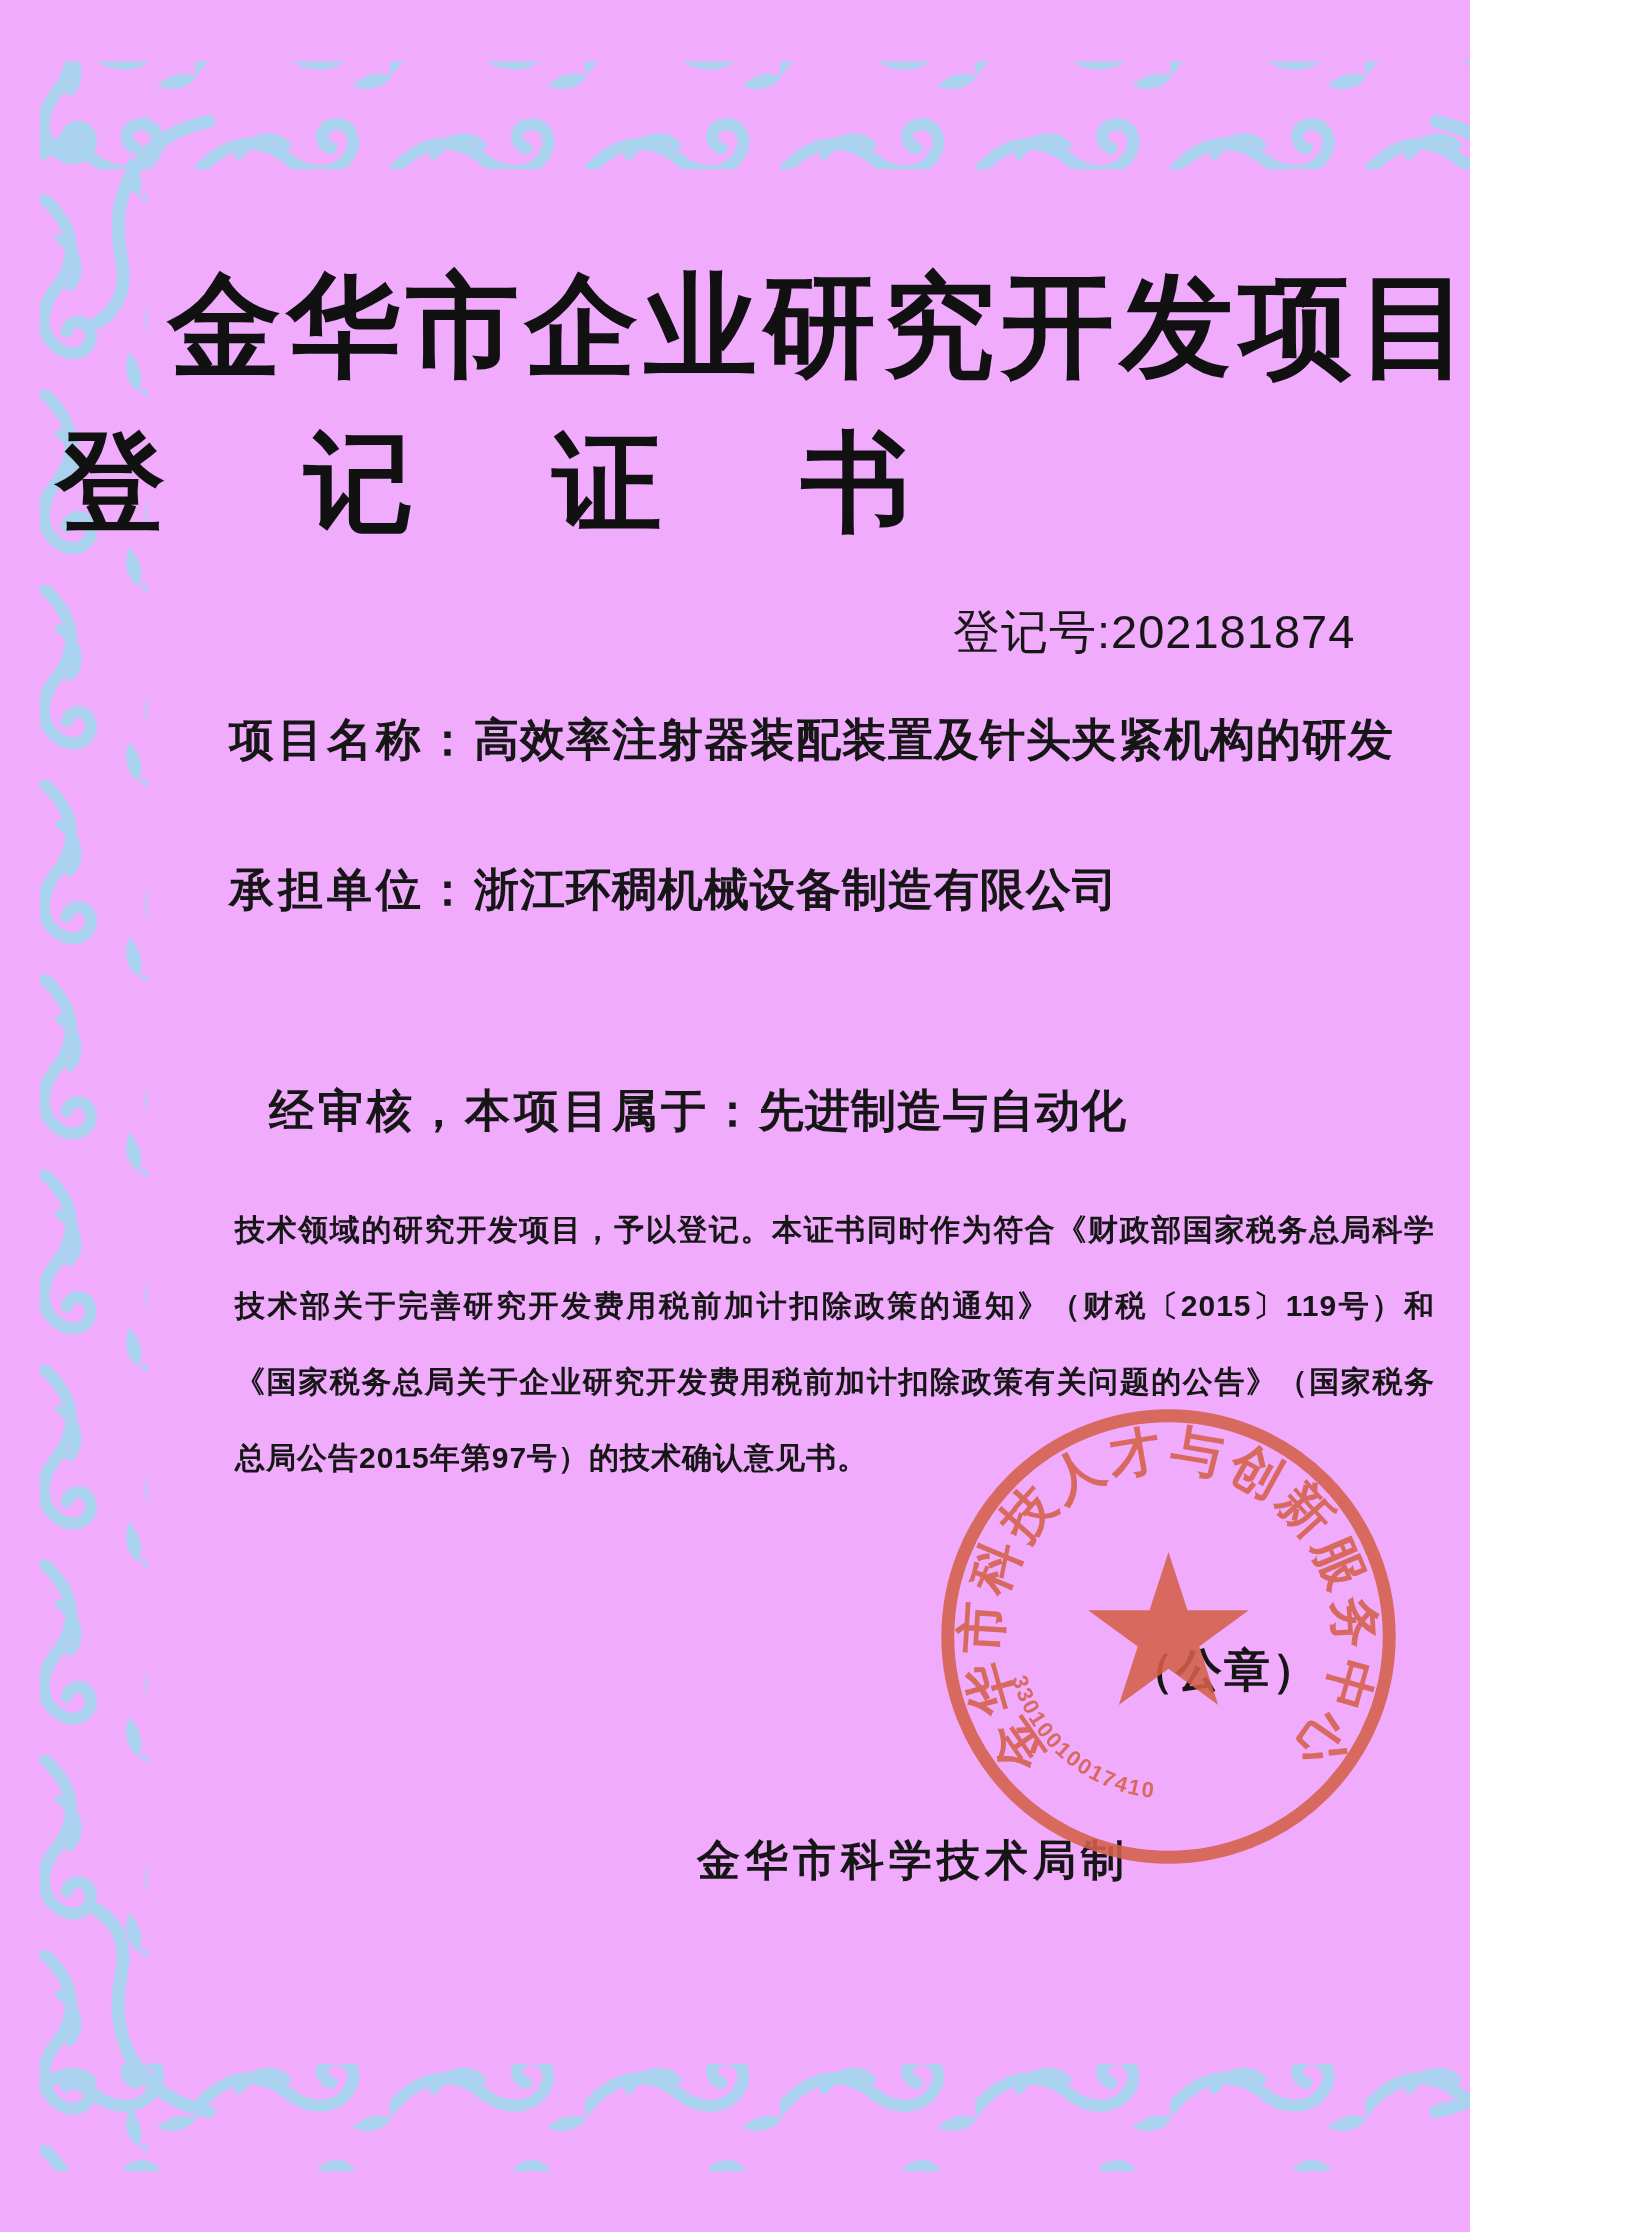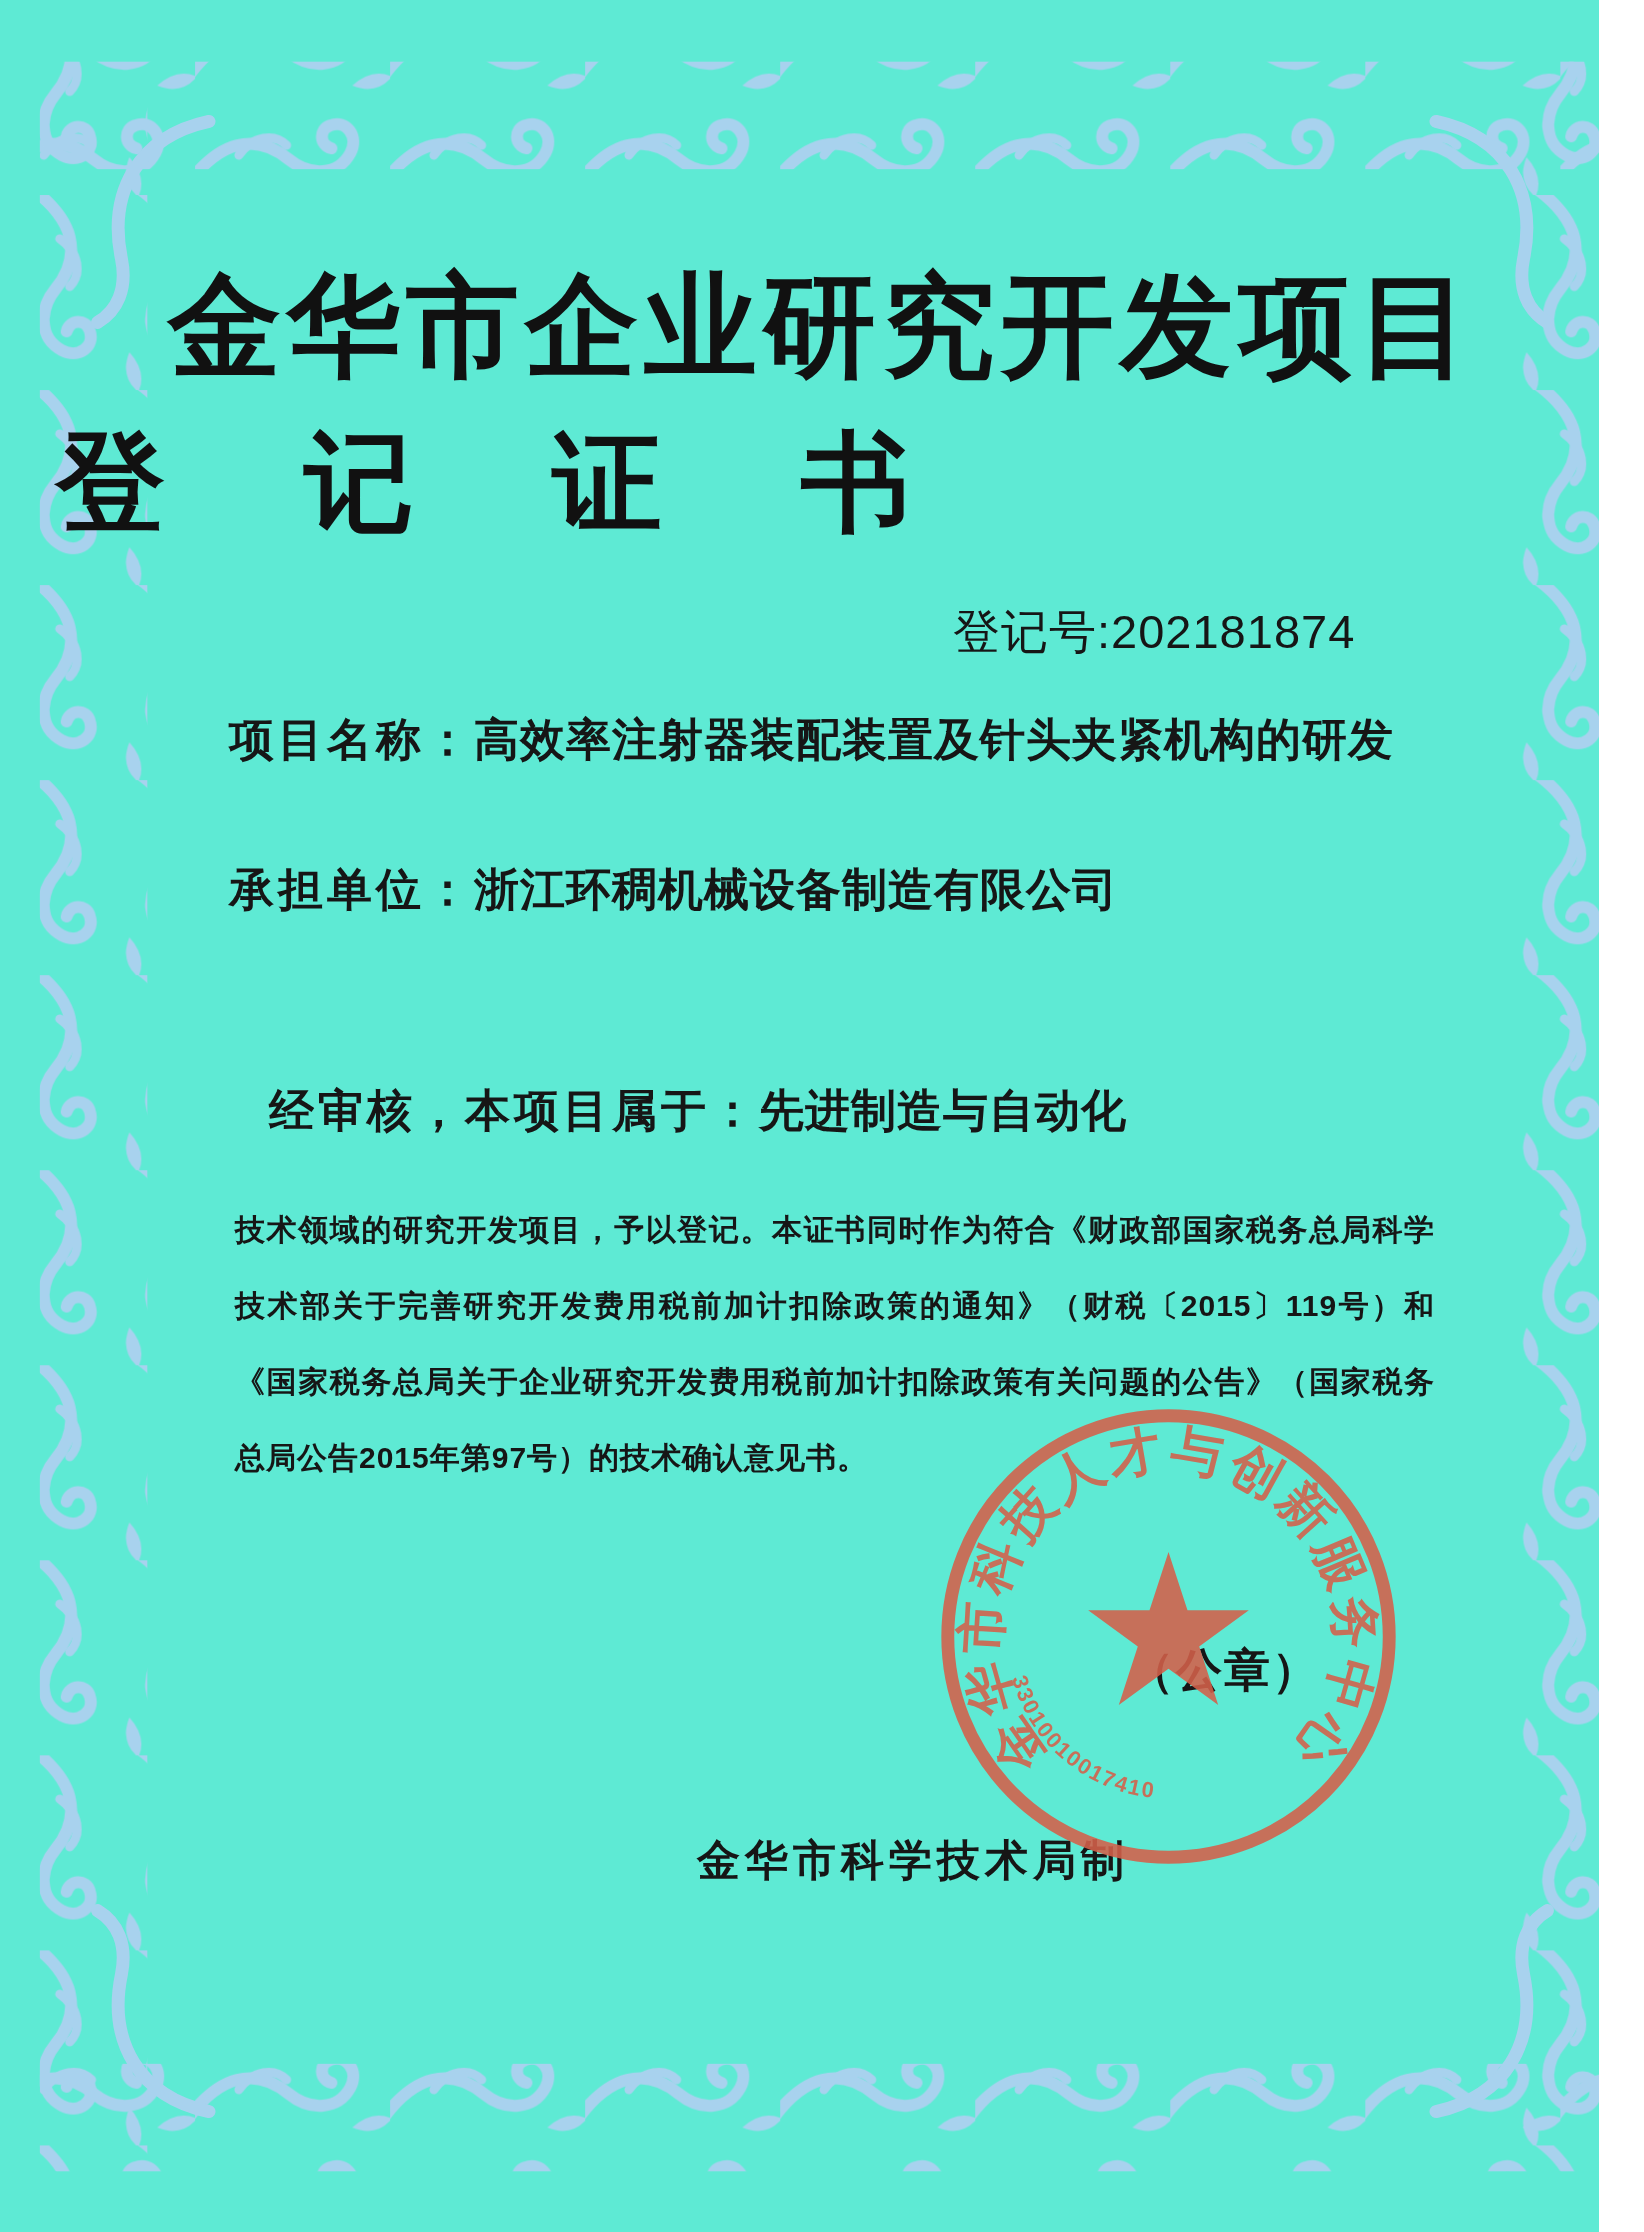--- a/index.html
+++ b/index.html
@@ -1,19 +1,19 @@
 <!DOCTYPE html>
 <html><head>
 <meta charset="utf-8">
 <style>
   html,body{margin:0;padding:0;}
   .canvas{
     position:relative;
-    width:1599px;height:2233px;
-    background:#5eead4;
+    width:1470px;height:2233px;
+    background:#f0abfc;
     overflow:hidden;
     font-family:"Liberation Serif","DejaVu Serif",serif;
     color:#161616;
   }
   .border-svg{position:absolute;left:0;top:0;z-index:1;}
   .layer{position:absolute;z-index:2;}
 
   .title1{
     left:0;top:251px;width:1645px;
     text-align:center;

